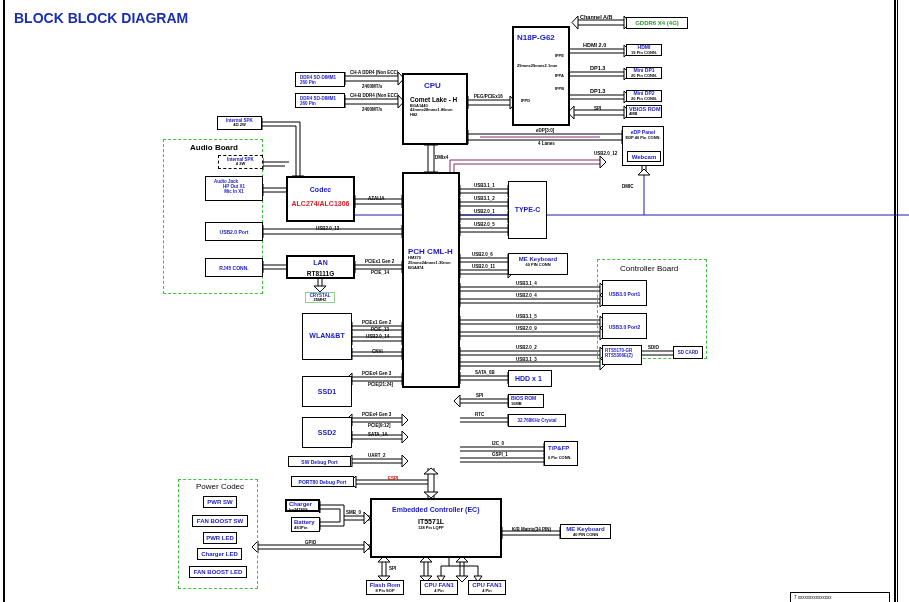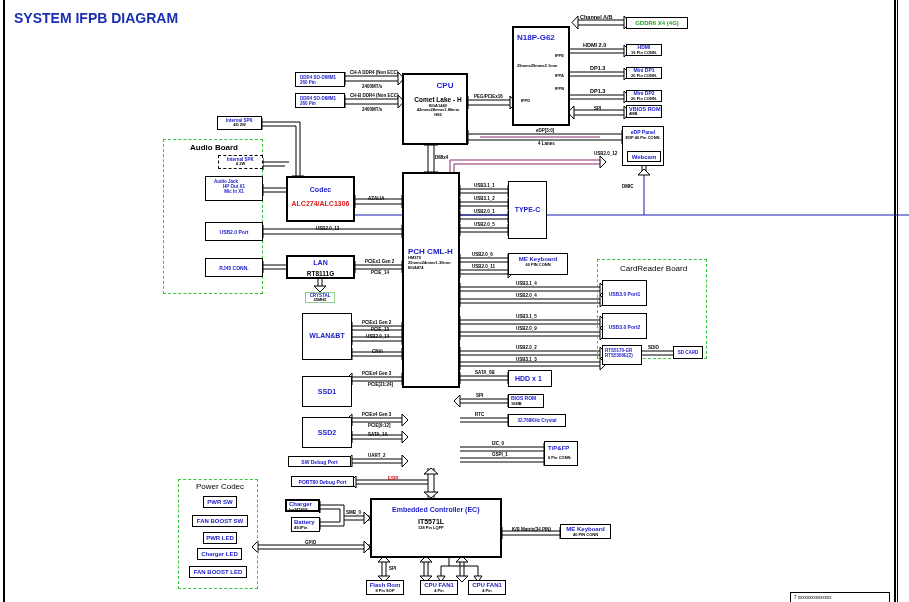--- a/index.html
+++ b/index.html
@@ -17,21 +17,21 @@
   .sheet2{position:absolute;left:894px;top:0;width:2px;height:602px;background:#000;}
   .sheet3{position:absolute;left:897px;top:0;width:1px;height:602px;background:#000;}
 </style>
 </head>
 <body>
 
 <div id="frame">
   <div class="sheet"></div>
   <div class="sheet2"></div>
   <div class="sheet3"></div>
-  <div class="title">SYSTEM IFPB DIAGRAM</div>
+  <div class="title">BLOCK BLOCK DIAGRAM</div>
 
   <svg class="abs" style="left:0;top:0" width="909" height="602">
     <g fill="none" stroke="#000" stroke-width="1">
 
       <line x1="345" y1="76" x2="398" y2="76"></line>
         <line x1="345" y1="81" x2="398" y2="81"></line>
       <line x1="345" y1="99" x2="398" y2="99"></line>
         <line x1="345" y1="104" x2="398" y2="104"></line>
 
       <line x1="468" y1="100" x2="510" y2="100"></line>
@@ -332,25 +332,25 @@
   <div class="lbl" style="left:368px;top:453px">UART_2</div>
   <div class="lbl" style="left:388px;top:476px;color:#d01010">ESPI</div>
   <div class="lbl" style="left:346px;top:510px">SMB_0</div>
   <div class="lbl" style="left:305px;top:540px">GPIO</div>
   <div class="lbl" style="left:512px;top:527px">K/B Matrix(34 PIN)</div>
   <div class="lbl" style="left:389px;top:566px">SPI</div>
 
   <div class="abs green" style="left:163px;top:139px;width:100px;height:155px"></div>
   <div class="lbl" style="left:190px;top:143px;font-size:8px">Audio Board</div>
   <div class="abs green" style="left:597px;top:259px;width:110px;height:100px"></div>
-  <div class="lbl" style="left:620px;top:264px;font-size:8px;font-weight:normal">CardReader Board</div>
+  <div class="lbl" style="left:620px;top:264px;font-size:8px;font-weight:normal">Controller Board</div>
   <div class="abs green" style="left:178px;top:479px;width:80px;height:110px"></div>
   <div class="lbl" style="left:196px;top:482px;font-size:8px;font-weight:normal">Power Codec</div>
 
-  <div class="box thick" style="left:402px;top:73px;width:66px;height:72px;text-align:center;padding:6px 0 0 6px">
+  <div class="box thick" style="left:402px;top:73px;width:66px;height:72px;text-align:left;padding:6px 0 0 6px">
     <span class="t" style="font-size:8px;margin-left:14px">CPU</span>
     <span class="t" style="font-size:6.5px;color:#000;margin-top:6px">Comet Lake - H</span>
     <span class="s">BGA1440</span>
     <span class="s">42mmx28mmx1.86mm</span>
     <span class="s">H82</span>
   </div>
 
   <div class="box thick" style="left:512px;top:26px;width:58px;height:100px;text-align:left;padding:5px 0 0 3px">
     <span class="t" style="font-size:8px">N18P-G62</span>
     <span class="s" style="margin-left:38px;margin-top:12px">IFPE</span>

